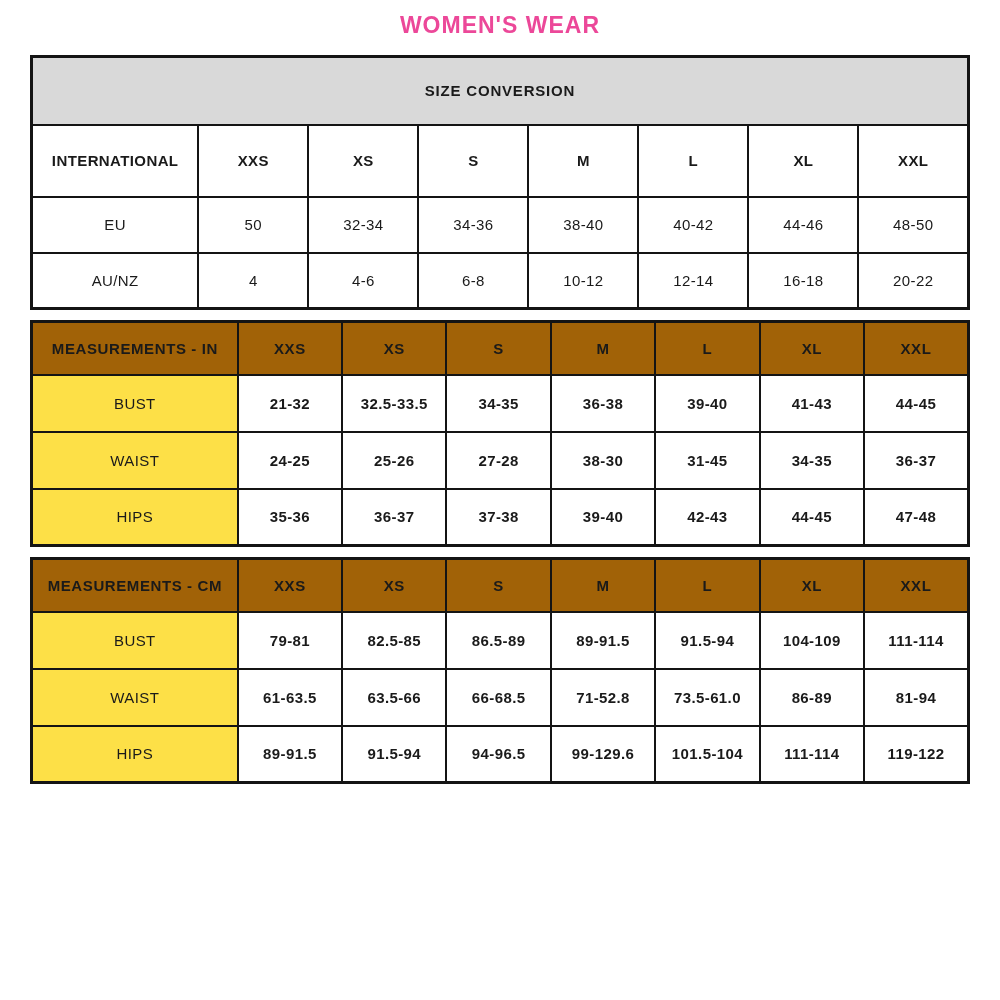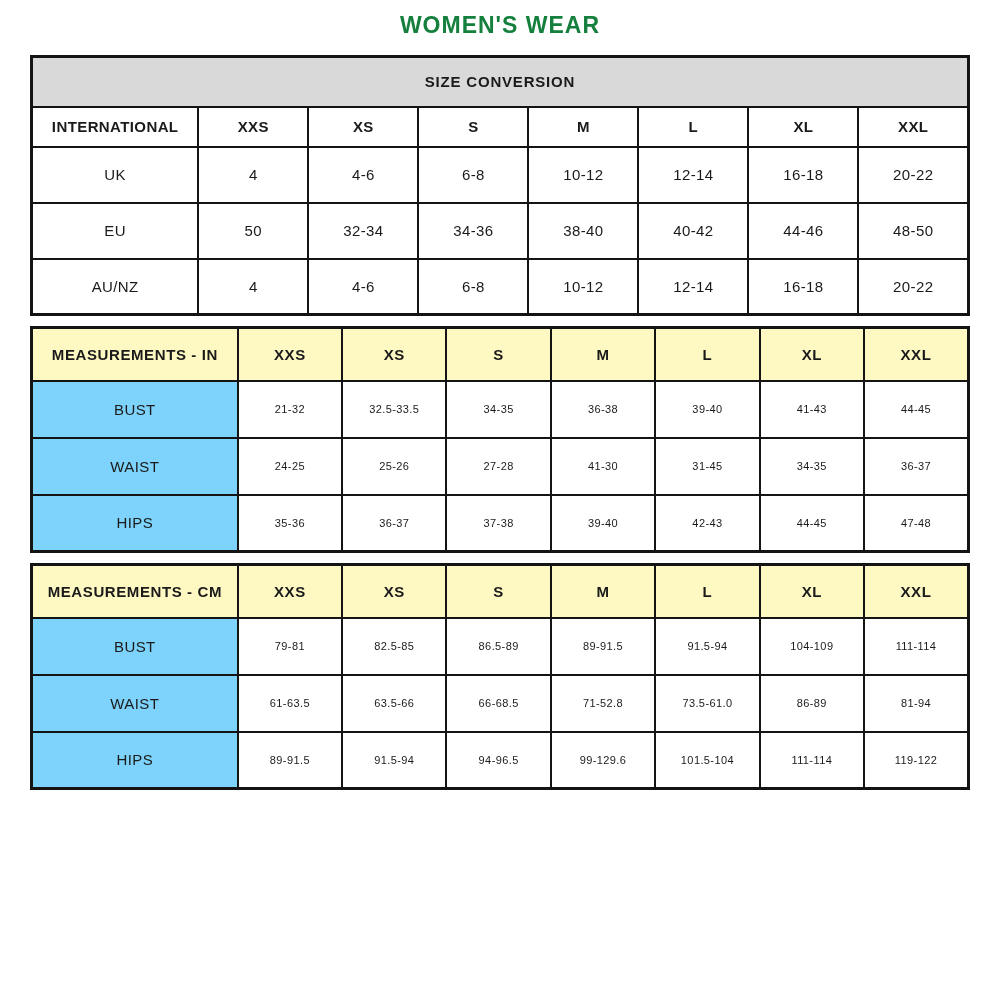--- a/index.html
+++ b/index.html
@@ -13,59 +13,59 @@
     color: #1a1a1a;
     overflow: hidden;
   }
   .page { width: 1000px; padding-top: 12px; }
   h1.page-title {
     margin: 0 0 16px 0;
     text-align: center;
     font-size: 23px;
     font-weight: 700;
     letter-spacing: 1px;
-    color: #15803d;
+    color: #ec4899;
   }
   table.size-table {
     width: 940px;
     margin: 0 auto 10px auto;
     border-collapse: collapse;
     table-layout: fixed;
     border: 3px solid #141414;
   }
   table.size-table th, table.size-table td {
     border: 2px solid #141414;
     text-align: center;
     vertical-align: middle;
     padding: 0 2px;
     letter-spacing: 0.4px;
   }
-  tr.banner { height: 50px; }
+  tr.banner { height: 68px; }
   tr.banner th {
     background: #d9d9d9;
     font-size: 15px;
     font-weight: 700;
     letter-spacing: 0.8px;
   }
-  .t1 tr.cols { height: 40px; }
+  .t1 tr.cols { height: 72px; }
   .t1 tr.cols th { font-weight: 600; font-size: 15px; background: #ffffff; }
   .t1 tbody tr { height: 56px; }
   .t1 tbody td { font-size: 15px; font-weight: 400; }
   .t1 th.rowlabel { font-weight: 400; font-size: 15px; }
 
   .t2 tr.cols, .t3 tr.cols { height: 53px; }
   .t2 tr.cols th, .t3 tr.cols th {
-    background: #fef9c3;
+    background: #a16207;
     font-weight: 700;
     font-size: 15px;
     letter-spacing: 0.6px;
   }
   .t2 tbody tr, .t3 tbody tr { height: 57px; }
-  .t2 tbody td, .t3 tbody td { font-size: 11px; font-weight: 400; }
-  .t2 th.rowlabel, .t3 th.rowlabel { font-weight: 400; font-size: 15px; background: #7dd3fc; }
+  .t2 tbody td, .t3 tbody td { font-size: 15px; font-weight: 700; }
+  .t2 th.rowlabel, .t3 th.rowlabel { font-weight: 400; font-size: 15px; background: #fde047; }
 </style>
 </head>
 <body>
 
 <div class="page">
 
   <h1 class="page-title">WOMEN'S WEAR</h1>
 
   <table class="size-table t1">
     <colgroup>
@@ -88,30 +88,20 @@
           <th>XS</th>
           <th>S</th>
           <th>M</th>
           <th>L</th>
           <th>XL</th>
           <th>XXL</th>
         </tr>
     </thead>
     <tbody>
         <tr>
-          <th class="rowlabel">UK</th>
-          <td>4</td>
-          <td>4-6</td>
-          <td>6-8</td>
-          <td>10-12</td>
-          <td>12-14</td>
-          <td>16-18</td>
-          <td>20-22</td>
-        </tr>
-        <tr>
           <th class="rowlabel">EU</th>
           <td>50</td>
           <td>32-34</td>
           <td>34-36</td>
           <td>38-40</td>
           <td>40-42</td>
           <td>44-46</td>
           <td>48-50</td>
         </tr>
         <tr>
@@ -159,21 +149,21 @@
           <td>36-38</td>
           <td>39-40</td>
           <td>41-43</td>
           <td>44-45</td>
         </tr>
         <tr>
           <th class="rowlabel">WAIST</th>
           <td>24-25</td>
           <td>25-26</td>
           <td>27-28</td>
-          <td>41-30</td>
+          <td>38-30</td>
           <td>31-45</td>
           <td>34-35</td>
           <td>36-37</td>
         </tr>
         <tr>
           <th class="rowlabel">HIPS</th>
           <td>35-36</td>
           <td>36-37</td>
           <td>37-38</td>
           <td>39-40</td>

